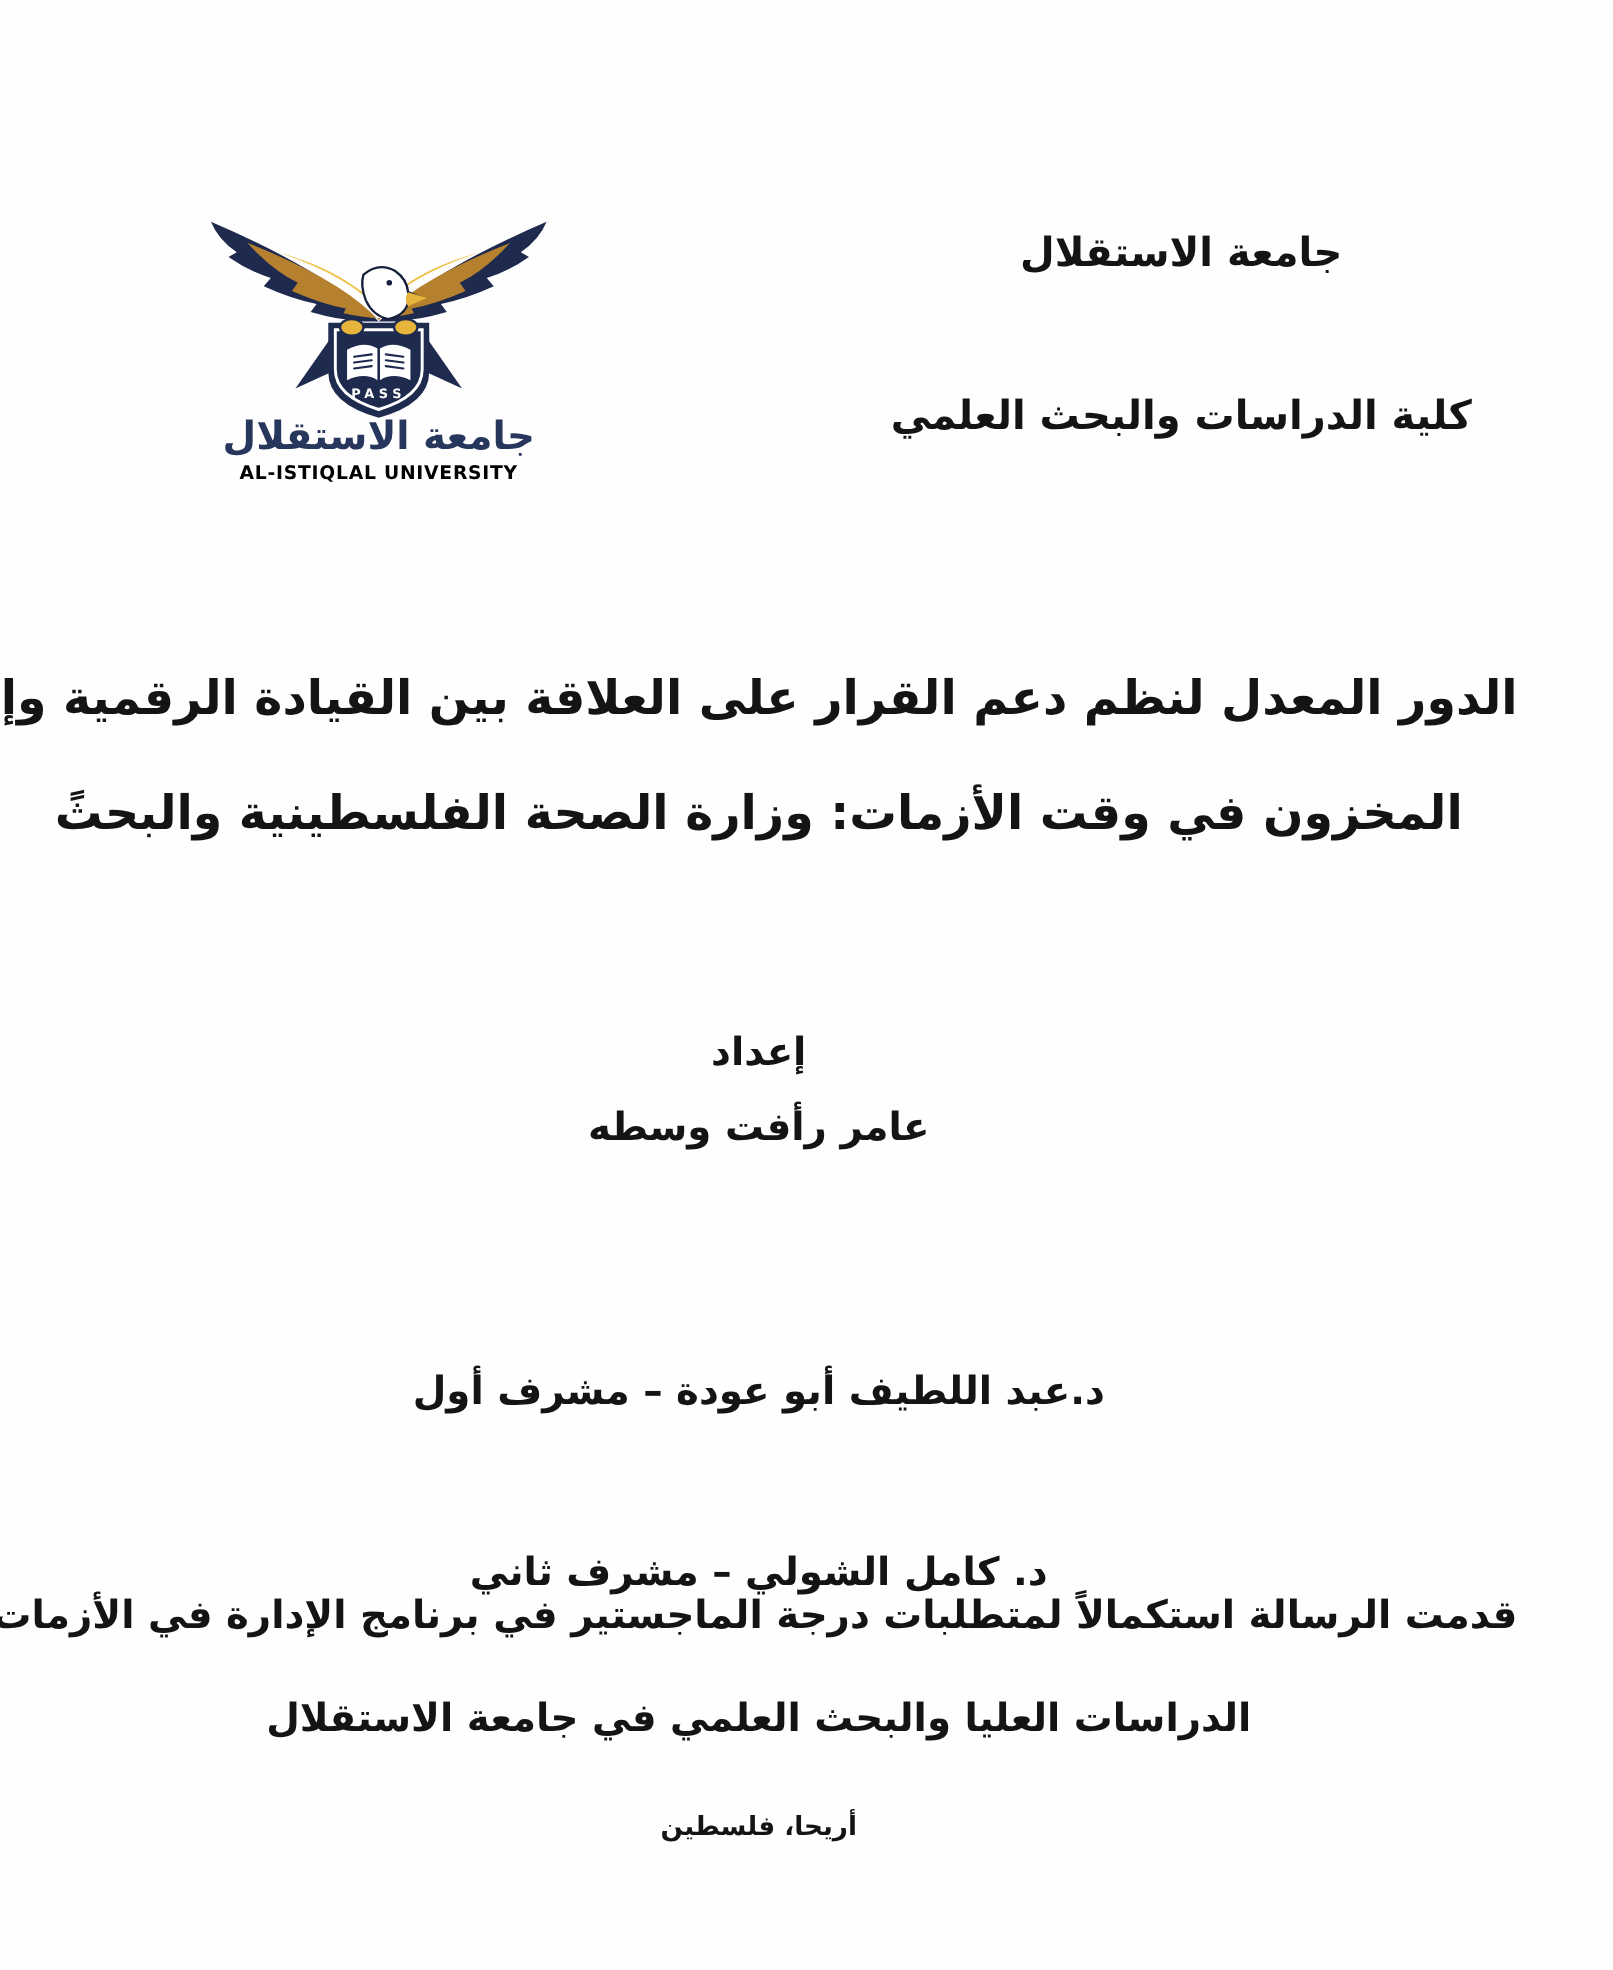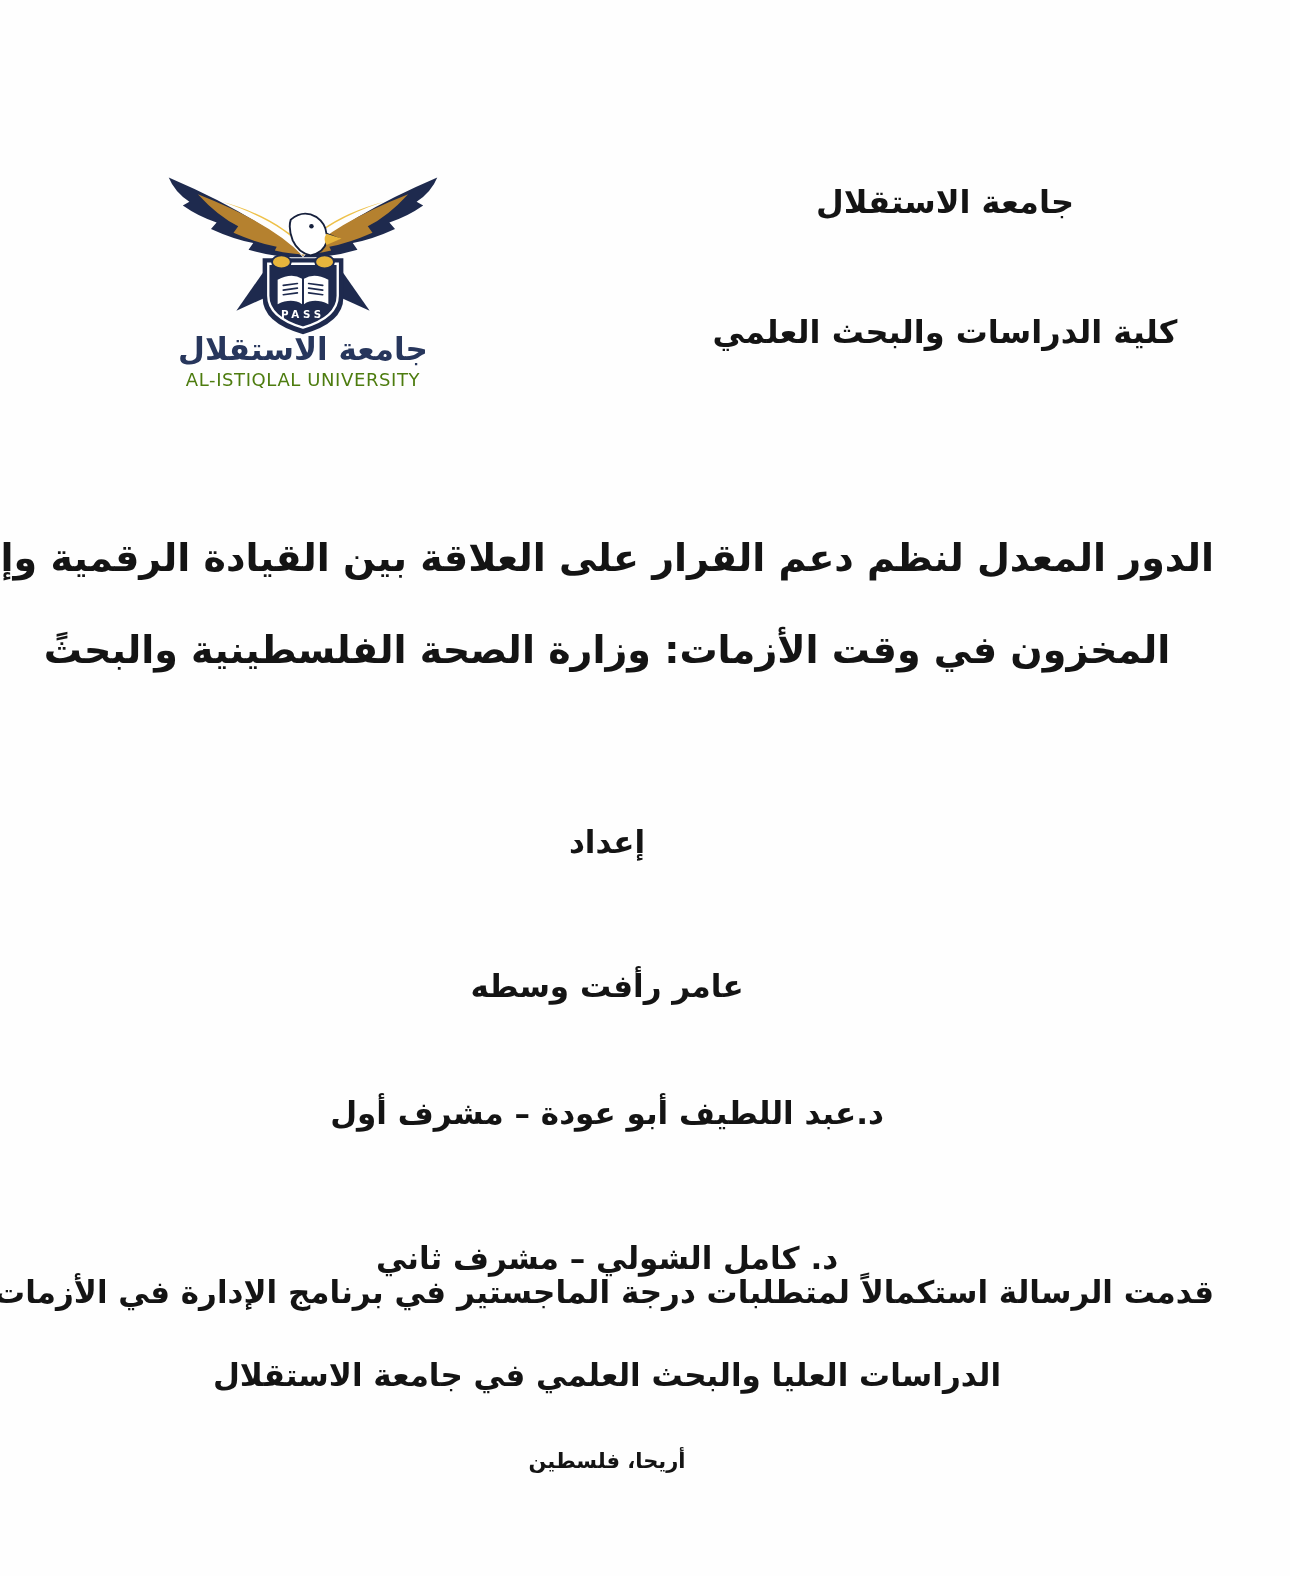--- a/index.html
+++ b/index.html
@@ -41,23 +41,23 @@
   .logo-arabic {
     font-size: 31px;
     font-weight: bold;
     color: #27365c;
     direction: rtl;
     line-height: 1.05;
     margin-top: -4px;
     letter-spacing: 0px;
   }
   .logo-english {
-    font-size: 18px;
-    font-weight: normal;
-    color: #4d7c0f;
+    font-size: 15px;
+    font-weight: bold;
+    color: #000000;
     letter-spacing: 0.6px;
     margin-top: 3px;
     white-space: nowrap;
   }
   
   .header-block {
     position: absolute;
     top: 186px;
     right: 55px;
     width: 580px;
@@ -66,21 +66,21 @@
     font-weight: bold;
     font-size: 32px;
     line-height: 1;
   }
   .header-line-2 { margin-top: 98px; }
   
   .title-line-1 { top: 536px; font-size: 38px; }
   .title-line-2 { top: 628px; font-size: 38px; }
   
   .row-prep-label   { top: 824px;  font-size: 31px; }
-  .row-author       { top: 968px;  font-size: 31px; }
+  .row-author       { top: 884px;  font-size: 31px; }
   .row-sup-label    { top: 1010px; font-size: 31px; }
   .row-sup-1        { top: 1095px; font-size: 31px; }
   .row-sup-2        { top: 1240px; font-size: 31px; }
   .row-submit-1     { top: 1274px; font-size: 31px; }
   .row-submit-2     { top: 1357px; font-size: 31px; }
   .row-location     { top: 1449px; font-size: 21px; }
 </style>
 </head>
 <body>
 

